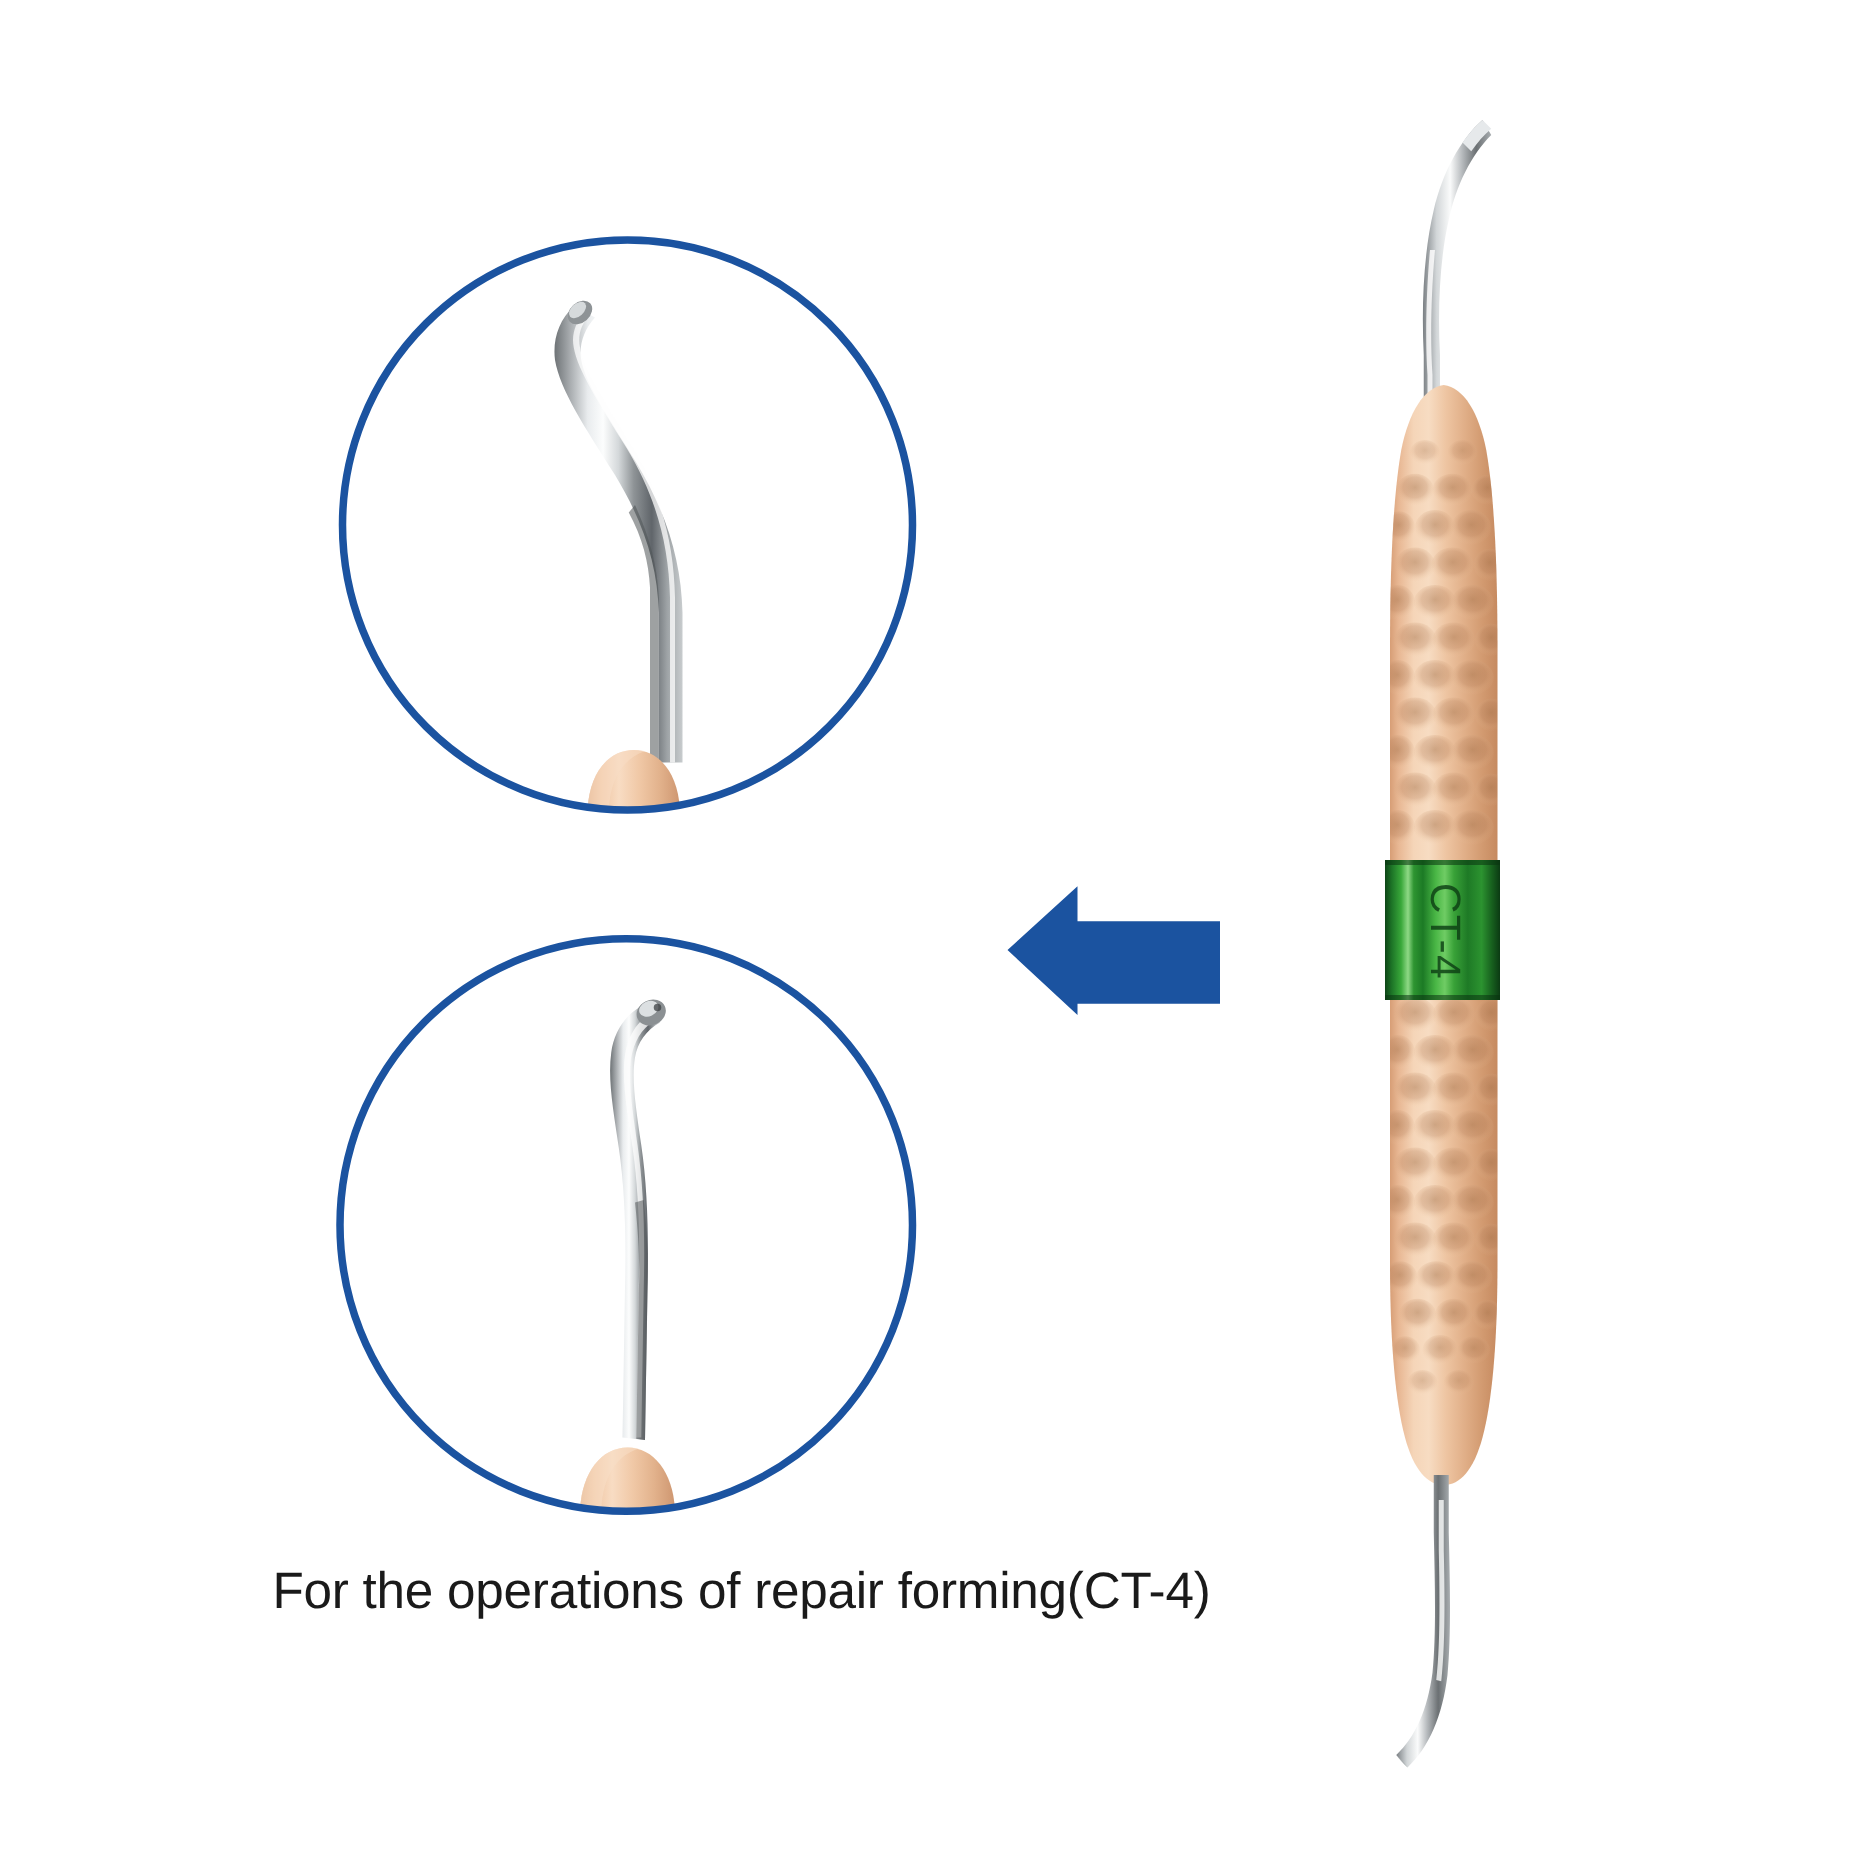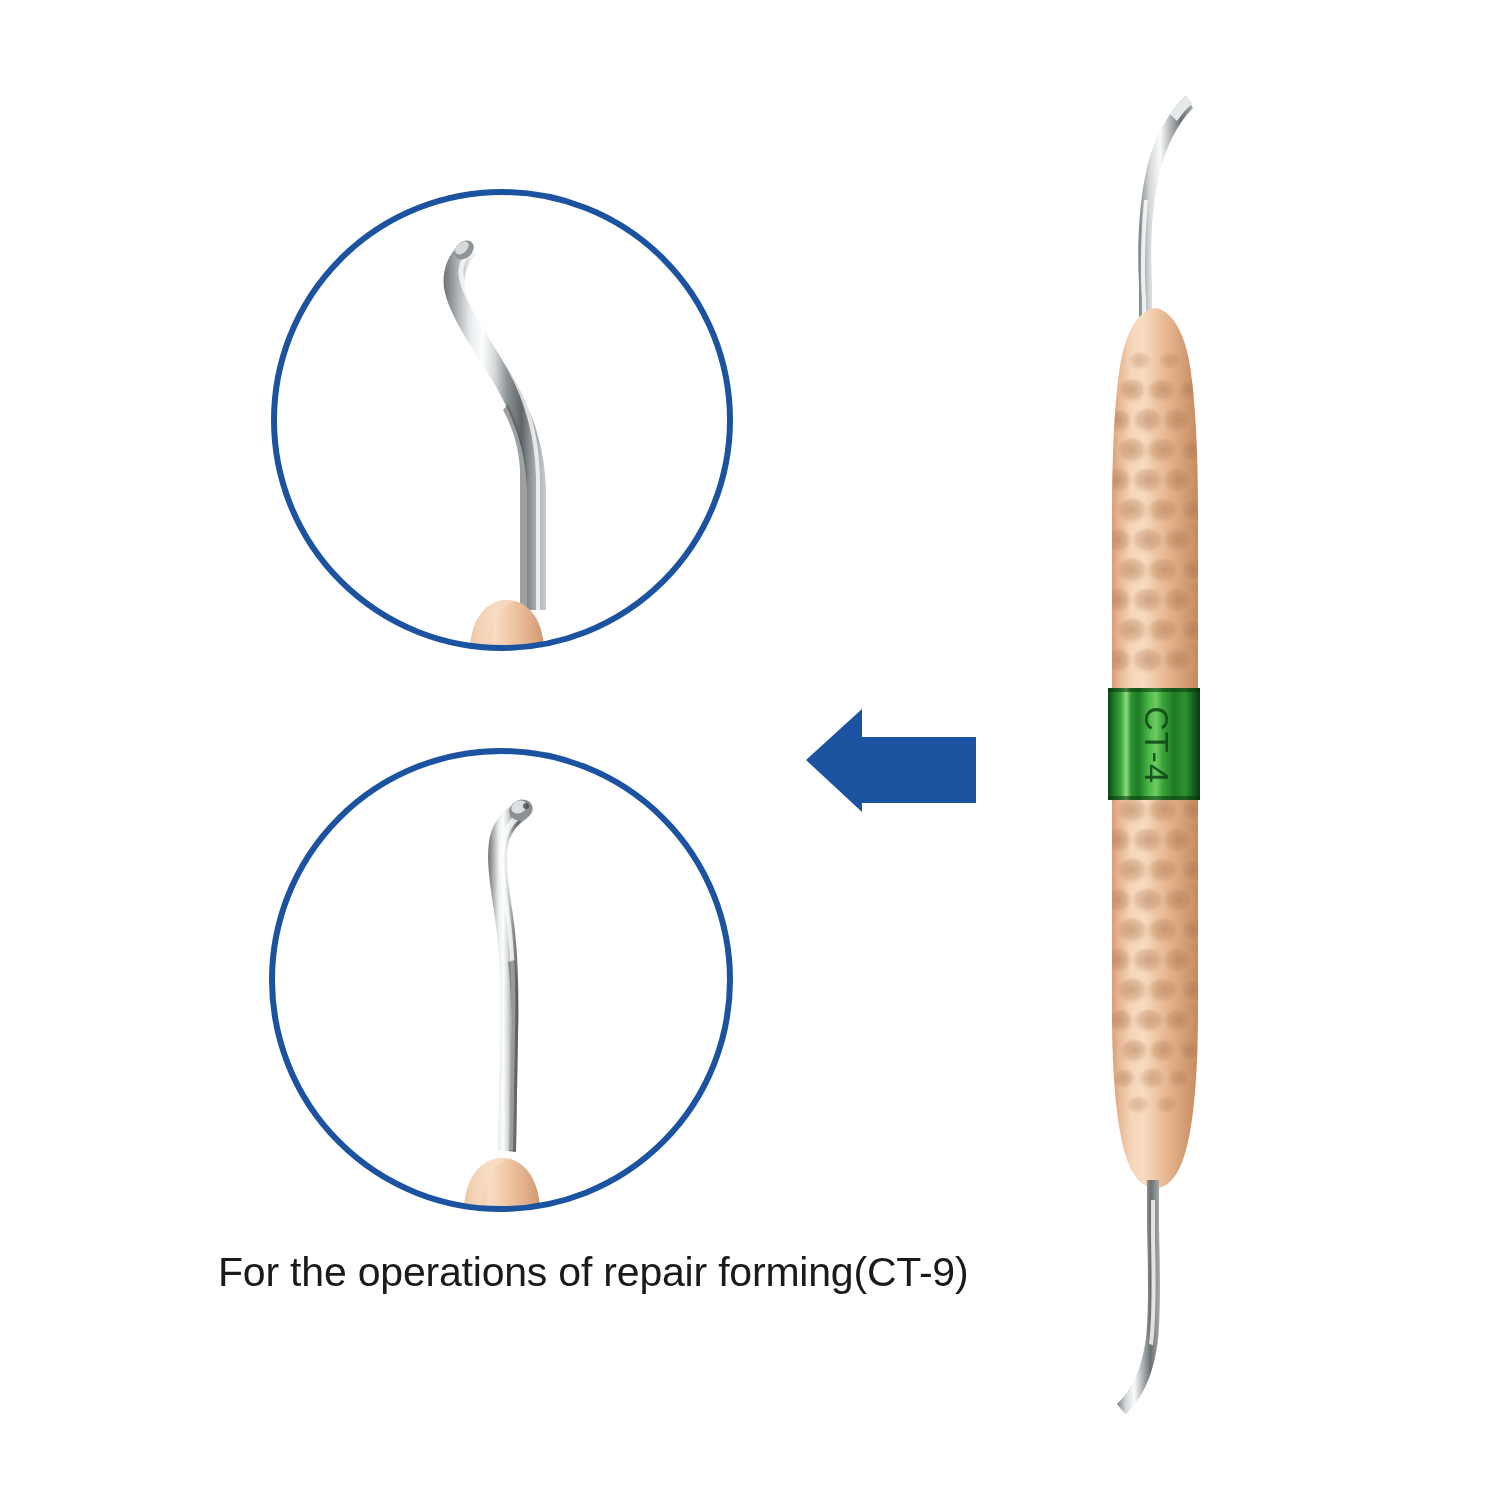--- a/index.html
+++ b/index.html
@@ -354,15 +354,15 @@
       <path d="M806,760
                L862,709
                L862,737
                L976,737
                L976,803
                L862,803
                L862,812 Z" fill="#1B53A0"></path>
     </g>
   </svg>
 
-  <div id="caption">For the operations of repair forming(CT-9)</div>
+  <div id="caption">For the operations of repair forming(CT-4)</div>
 
 </div>
 
 </body></html>

